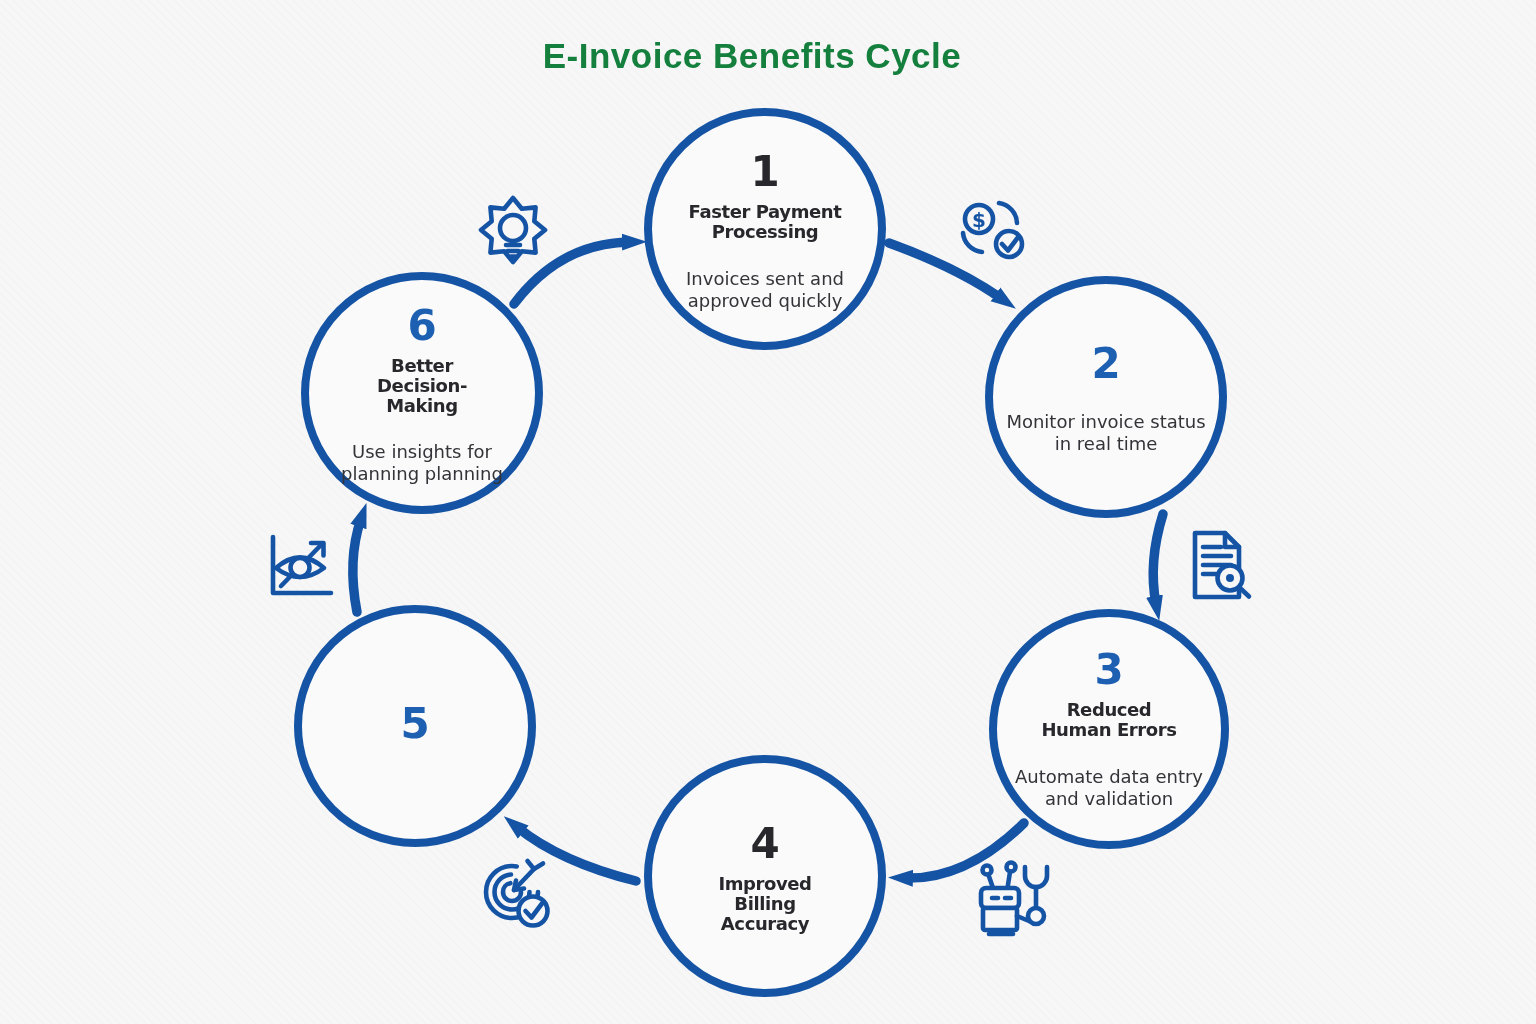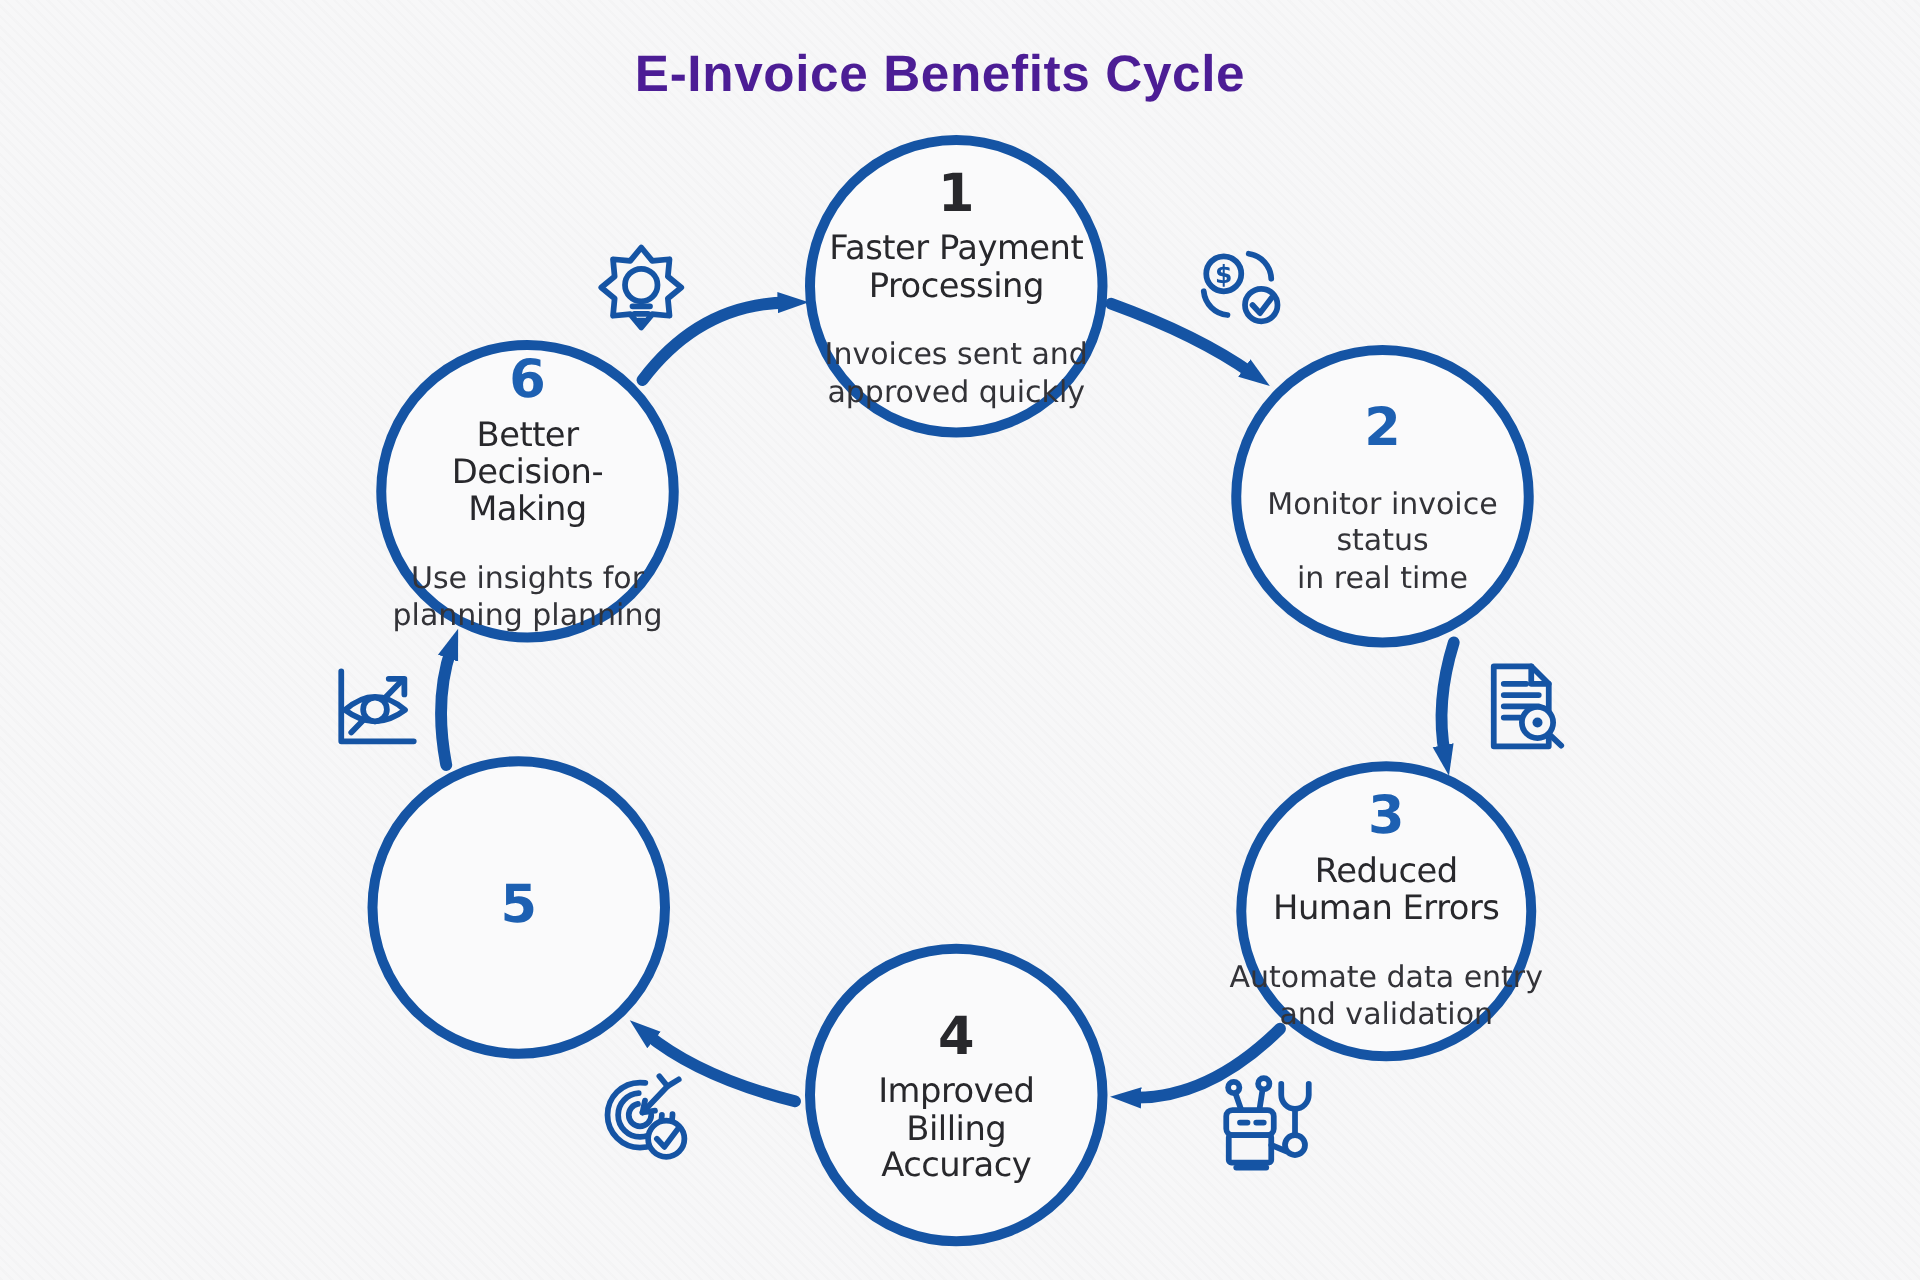--- a/index.html
+++ b/index.html
@@ -9,41 +9,41 @@
   *{margin:0;padding:0;box-sizing:border-box;}
   html,body{width:1536px;height:1024px;overflow:hidden;}
   body{
     background:var(--bg);
     background-image:repeating-linear-gradient(45deg, rgba(0,0,0,0.012) 0 2px, transparent 2px 6px);
     font-family:"DejaVu Sans","Liberation Sans",sans-serif;
     position:relative;
   }
   .page-title{
     position:absolute; top:36px; left:0; width:1504px;
-    text-align:center; font-size:41px; font-weight:bold;
-    color:#4c1d95; letter-spacing:0.5px;
+    text-align:center; font-size:35px; font-weight:bold;
+    color:#15803d; letter-spacing:0.5px;
     font-family:"Liberation Sans","DejaVu Sans",sans-serif;
   }
   svg.diagram{position:absolute; left:0; top:0;}
   svg .ring{fill:var(--circle-fill); stroke:var(--accent); stroke-width:8;}
   svg .flow{fill:none; stroke:var(--accent); stroke-width:9.5; stroke-linecap:round;}
   svg .ic{fill:none; stroke:var(--accent); stroke-width:4.6; stroke-linecap:round; stroke-linejoin:round;}
   svg .ic-fill{fill:var(--accent); stroke:none;}
   svg .ic-mask{fill:var(--bg);}
   .node{
     position:absolute; width:252px; transform:translate(-50%,-50%);
     text-align:center;
   }
   .node-number{font-size:42px; font-weight:bold; line-height:1; margin-bottom:9px;}
   .node-title{
-    font-size:27px; font-weight:normal; color:var(--text-dark);
+    font-size:18px; font-weight:bold; color:var(--text-dark);
     line-height:1.1; white-space:pre-line; letter-spacing:-0.4px;
   }
   .node-subtitle{
-    font-size:24px; color:var(--subtext); line-height:1.22;
+    font-size:18px; color:var(--subtext); line-height:1.22;
     white-space:pre-line; margin-top:26px;
   }
 </style>
 </head>
 <body>
 
 <h1 class="page-title">E-Invoice Benefits Cycle</h1>
 
 <svg class="diagram" width="1536" height="1024" viewBox="0 0 1536 1024">
   <defs>

